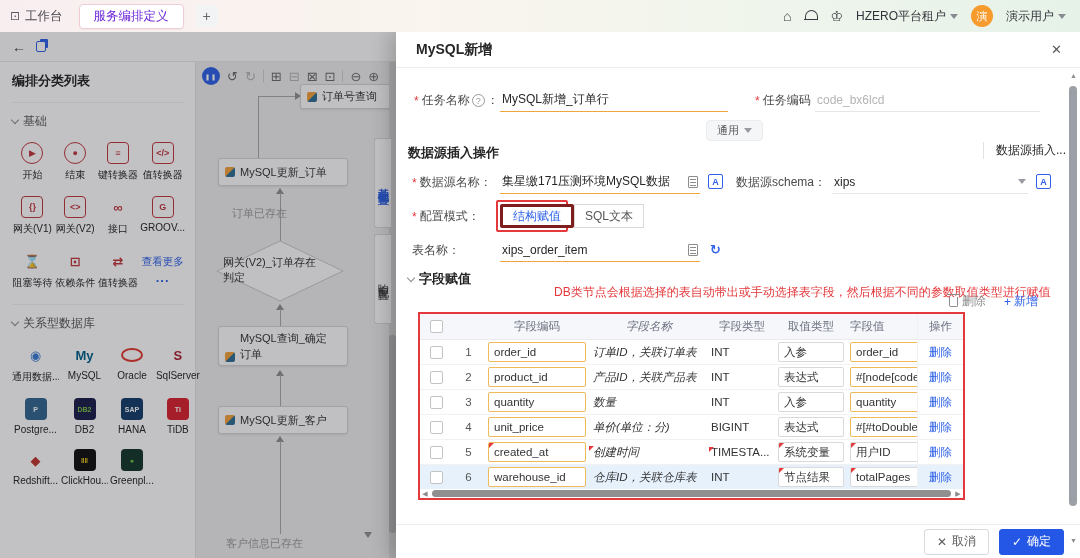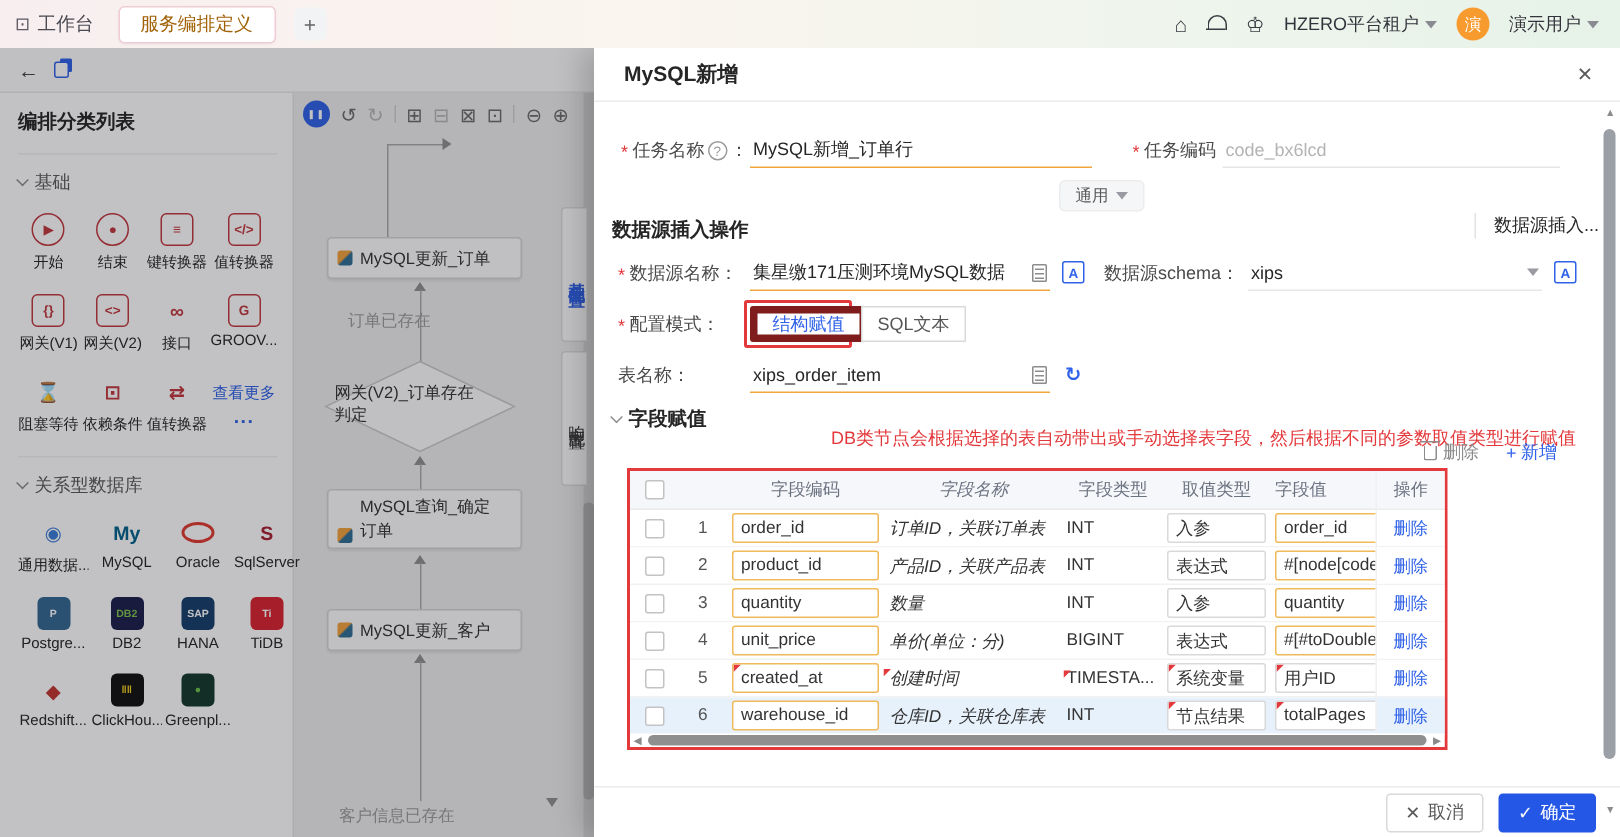--- a/index.html
+++ b/index.html
@@ -6,21 +6,21 @@
   html,body { width:1080px; height:558px; overflow:hidden; }
   body { font-family:"Liberation Sans","DejaVu Sans",sans-serif; font-size:12px; color:#333; background:#fff; }
   #root { position:relative; width:1080px; height:558px; overflow:hidden; background:#f0f0f0; }
 
   
   #tabbar { position:absolute; left:0; top:0; width:1080px; height:32px; z-index:70;
     background:linear-gradient(90deg,#f8eef0 0%,#faf5ee 40%,#eff5ec 72%,#e6f2e8 100%);
     display:flex; align-items:center; padding:0 14px 0 10px; }
   .tb-item { display:flex; align-items:center; gap:5px; color:#4a4a52; font-size:12.5px; cursor:default; }
   .tb-icon { font-size:12px; color:#5a5a64; }
-  .tb-active { margin-left:16px; background:#fff; border:1px solid #f0ccd6; border-radius:4px; padding:3px 14px; color:#a16207; box-shadow:0 1px 2px rgba(0,0,0,.04); }
+  .tb-active { margin-left:16px; background:#fff; border:1px solid #f0ccd6; border-radius:4px; padding:3px 14px; color:#6d28d9; box-shadow:0 1px 2px rgba(0,0,0,.04); }
   .tb-plus { margin-left:12px; width:22px; height:22px; border-radius:4px; background:#f2f3f5; color:#666; display:flex; align-items:center; justify-content:center; font-size:14px; }
   #tabbar-right { margin-left:auto; display:flex; align-items:center; gap:13px; }
   .hicon { font-size:14px; color:#3a3a42; line-height:1; }
   .bell { position:relative; width:13px; height:13px; }
   .bell:before { content:""; position:absolute; left:1px; top:0; width:11px; height:9px; border:1.4px solid #3a3a42; border-bottom:none; border-radius:7px 7px 0 0; }
   .bell:after { content:""; position:absolute; left:0; top:9px; width:13px; height:0; border-top:1.4px solid #3a3a42; }
   .tenant { display:flex; align-items:center; gap:4px; color:#33333b; font-size:12px; }
   .caret-down { width:0; height:0; border-left:4px solid transparent; border-right:4px solid transparent; border-top:5px solid #8a8a92; display:inline-block; }
   .avatar { width:22px; height:22px; border-radius:50%; background:#f79b2e; color:#fff; font-size:11px; display:flex; align-items:center; justify-content:center; }
 
@@ -88,21 +88,21 @@
   .uinput.gray { border-bottom:1.5px solid #e6e6e6; color:#b4b4b4; }
   .suffix-ic { display:flex; align-items:center; gap:5px; margin-left:auto; }
   .lov-doc { position:relative; width:10px; height:12px; border:1.2px solid #8c8c8c; border-radius:1px; }
   .lov-doc:before { content:""; position:absolute; left:1px; top:2px; width:6px; height:1px; background:#8c8c8c; box-shadow:0 3px 0 #8c8c8c, 0 6px 0 #8c8c8c; }
   .ml-a { width:15px; height:15px; border:1.2px solid #2f62e8; border-radius:2px; color:#2f62e8; font-size:9px; font-weight:bold; display:flex; align-items:center; justify-content:center; }
   .refresh { color:#2f62e8; font-size:13px; font-weight:bold; }
   .pillgen { position:absolute; background:#f5f6f8; border:1px solid #ececec; border-radius:4px; padding:2px 10px; display:flex; align-items:center; gap:5px; color:#595959; font-size:11px; }
   .sect-title { position:absolute; font-size:13px; font-weight:bold; color:#262626; }
   .sect-more { position:absolute; font-size:12px; color:#262626; border-left:1px solid #e2e2e2; padding-left:12px; }
   .seg-btn { height:24px; display:inline-flex; align-items:center; padding:0 10px; font-size:12px; border:1px solid #d9d9d9; background:#fff; color:#555; }
-  .seg-btn.sel { border:5px solid #7f1d1d; color:#2f62e8; border-radius:2px; }
+  .seg-btn.sel { border:3px solid #7f1d1d; color:#2f62e8; border-radius:2px; }
   .red-note-box { position:absolute; border:2px solid #e4393c; border-radius:2px; }
   .hint-red { position:absolute; color:#e4393c; font-size:12px; white-space:nowrap; }
   .tbl-actions { position:absolute; display:flex; align-items:center; gap:18px; font-size:12px; }
   .act-del { color:#8c8c8c; display:flex; align-items:center; gap:4px; }
   .trash { position:relative; width:9px; height:10px; border:1.2px solid #8c8c8c; border-top:none; border-radius:0 0 2px 2px; }
   .trash:before { content:""; position:absolute; left:-3px; top:-3px; width:13px; height:1.4px; background:#8c8c8c; }
   .act-add { color:#2f62e8; display:flex; align-items:center; gap:3px; }
 
   
   #tbl-wrap { position:absolute; left:22px; top:280px; width:547px; height:188px; border:2px solid #e4393c; background:#fff; }
@@ -292,20 +292,24 @@
         <span class="cv-sep"></span>
         <span class="cv-btn">⊞</span>
         <span class="cv-btn dis">⊟</span>
         <span class="cv-btn">⊠</span>
         <span class="cv-btn">⊡</span>
         <span class="cv-sep"></span>
         <span class="cv-btn">⊖</span>
         <span class="cv-btn">⊕</span>
       </div>
 
+    <div class="flow-node" style="left:104px; top:22px; width:110px; height:25px;">
+      <span class="mysql-mini"></span>
+      <span>订单号查询</span>
+    </div>
     <div class="hline" style="left:62px; top:34px; width:38px;"></div>
     <span class="ah-right" style="left:99px; top:30px;"></span>
     <div class="vline" style="left:62px; top:34px; height:62px;"></div>
 
     <div class="flow-node" style="left:22px; top:96px; width:130px; height:28px;">
       <span class="mysql-mini"></span>
       <span>MySQL更新_订单</span>
     </div>
     <span class="ah-up" style="left:80px; top:126px;"></span>
     <div class="vline" style="left:84px; top:131px; height:48px;"></div>

